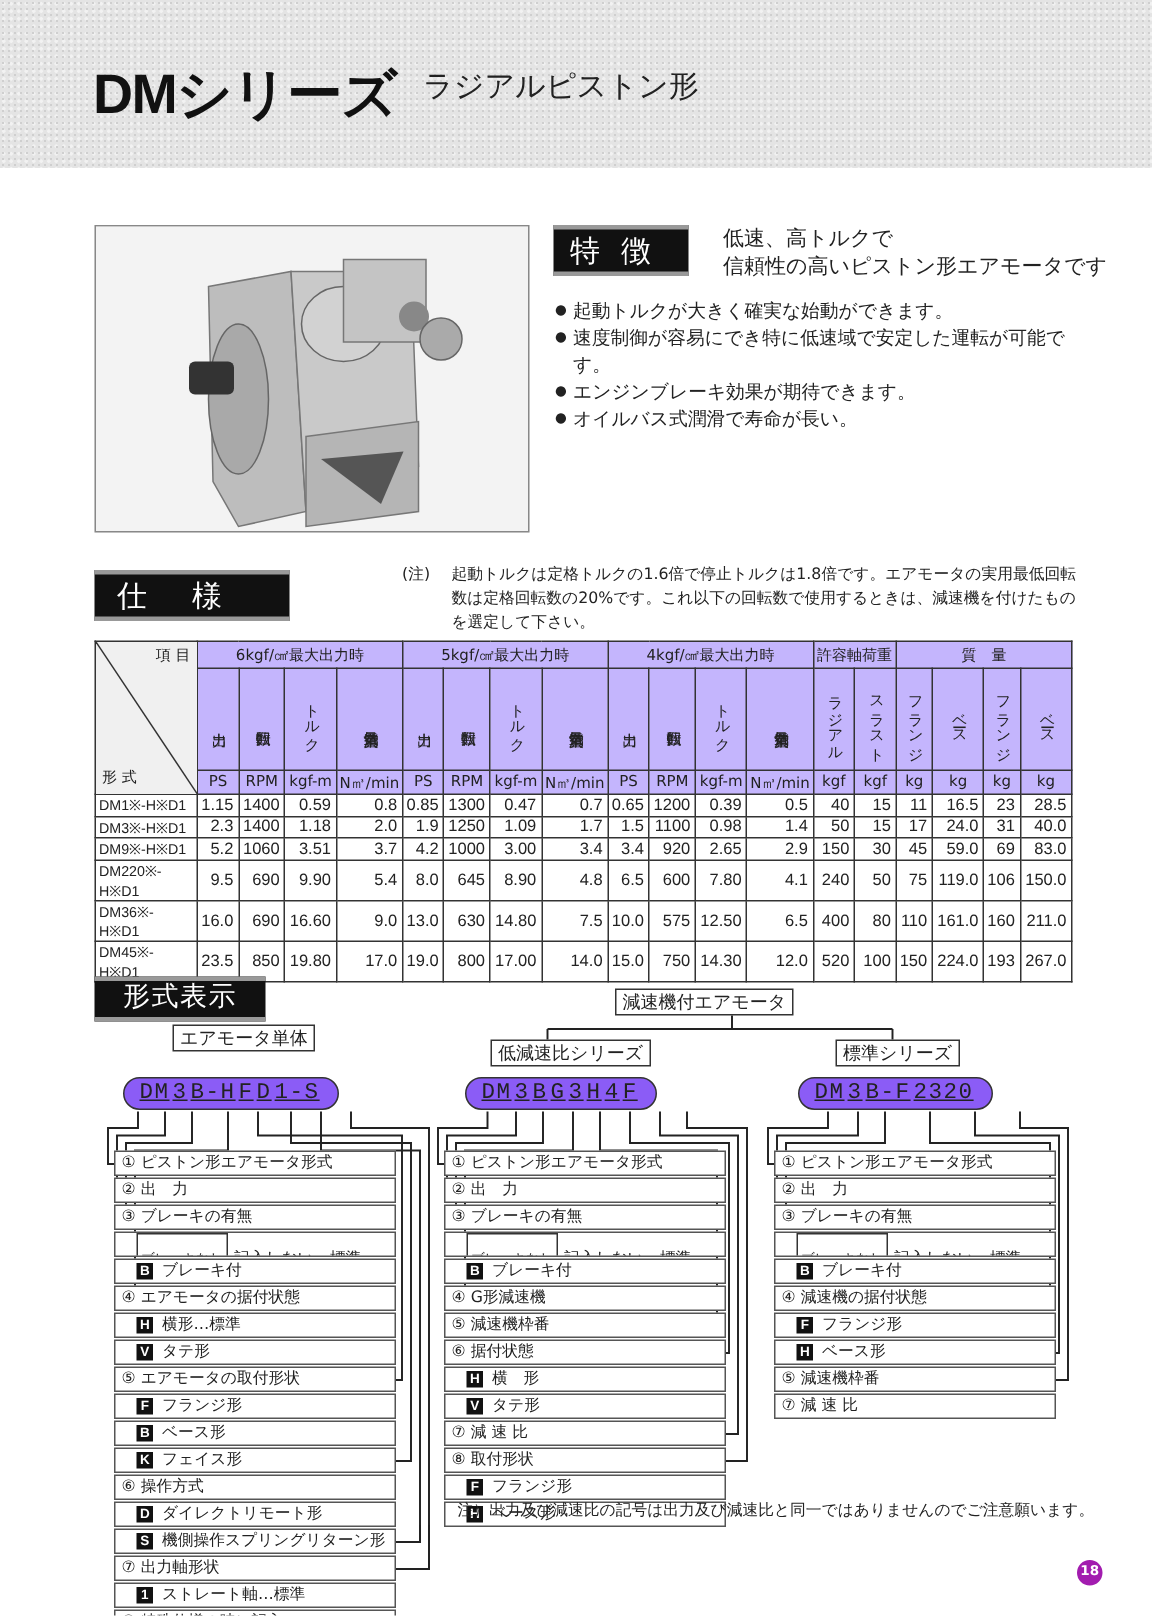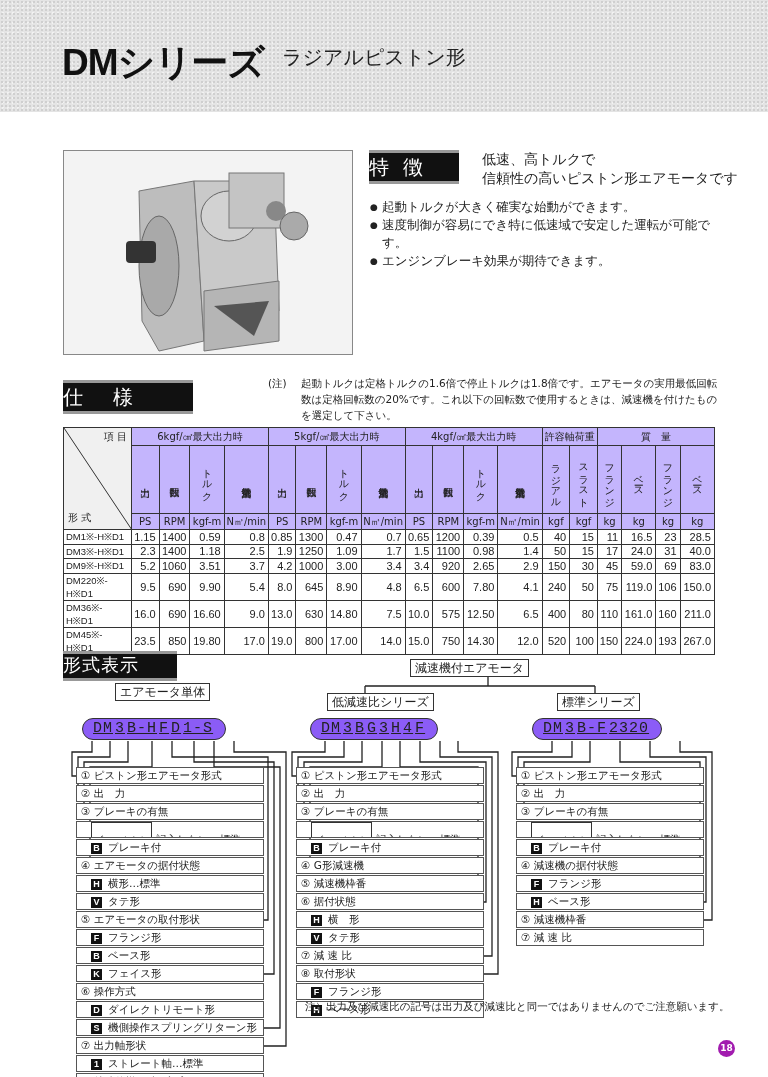--- a/index.html
+++ b/index.html
@@ -1,21 +1,21 @@
 <!DOCTYPE html>
 <html><head>
 <meta charset="utf-8">
 <style>
 *{box-sizing:border-box;margin:0;padding:0;}
 body{width:768px;height:1077px;background:#fff;font-family:"DejaVu Sans",sans-serif;color:#222;position:relative;overflow:hidden;}
 .header{position:absolute;left:0;top:0;width:768px;height:112px;background:#e4e4e4;background-image:radial-gradient(#cfcfcf 1px,transparent 1px),radial-gradient(#f2f2f2 1px,transparent 1px);background-size:4px 4px,5px 5px;}
 .header .t1{position:absolute;left:62px;top:38px;font-family:"Liberation Sans",sans-serif;font-weight:bold;font-size:37px;color:#111;letter-spacing:-1px;}
 .header .t2{position:absolute;left:282px;top:44px;font-size:20px;color:#222;text-align:right;}
 .photo{position:absolute;left:63px;top:150px;width:290px;height:205px;border:1px solid #888;background:#f4f4f4;}
-.label-black{position:absolute;background:#111;color:#fff;border-top:3px solid #999;border-bottom:3px solid #999;}
+.label-black{position:absolute;background:#111;color:#fff;text-align:center;border-top:3px solid #999;border-bottom:3px solid #999;}
 .feat-label{left:369px;top:150px;width:90px;height:34px;font-size:20px;line-height:28px;letter-spacing:14px;}
 .feat-head{position:absolute;left:482px;top:150px;font-size:14px;line-height:19px;}
 .feat-list{position:absolute;left:370px;top:198px;width:345px;font-size:12.5px;line-height:18px;list-style:none;}
 .feat-list li{padding-left:12px;position:relative;}
 .feat-list li:before{content:"●";position:absolute;left:0;font-size:9px;}
 .spec-label{left:63px;top:380px;width:130px;height:34px;font-size:20px;line-height:28px;letter-spacing:30px;}
 .note1{position:absolute;left:268px;top:375px;width:450px;font-size:10.5px;line-height:16px;}
 .note1 .pre{position:absolute;left:0;top:0;}
 .note1 .body{margin-left:33px;}
 table.spec{position:absolute;left:63px;top:427px;width:652px;border-collapse:collapse;font-size:10px;}
@@ -63,20 +63,21 @@
 
 <div class="label-black feat-label">特徴</div>
 <div class="feat-head">
   <div>低速、高トルクで</div>
   <div>信頼性の高いピストン形エアモータです</div>
 </div>
 <ul class="feat-list">
   <li>起動トルクが大きく確実な始動ができます。</li>
   <li>速度制御が容易にでき特に低速域で安定した運転が可能です。</li>
   <li>エンジンブレーキ効果が期待できます。</li>
+  <li>オイルバス式潤滑で寿命が長い。</li>
 </ul>
 
 <div class="label-black spec-label">仕様</div>
 <div class="note1">
   <span class="pre">(注)</span>
   <div class="body">起動トルクは定格トルクの1.6倍で停止トルクは1.8倍です。エアモータの実用最低回転数は定格回転数の20%です。これ以下の回転数で使用するときは、減速機を付けたものを選定して下さい。</div>
 </div>
 
 <table class="spec" id="spec-table">
   <thead>
@@ -191,21 +192,21 @@
         <td>11</td>
         <td>16.5</td>
         <td>23</td>
         <td>28.5</td>
       </tr>
       <tr>
         <td class="model">DM3※-H※D1</td>
         <td>2.3</td>
         <td>1400</td>
         <td>1.18</td>
-        <td>2.5</td>
+        <td>2.0</td>
         <td>1.9</td>
         <td>1250</td>
         <td>1.09</td>
         <td>1.7</td>
         <td>1.5</td>
         <td>1100</td>
         <td>0.98</td>
         <td>1.4</td>
         <td>50</td>
         <td>15</td>

